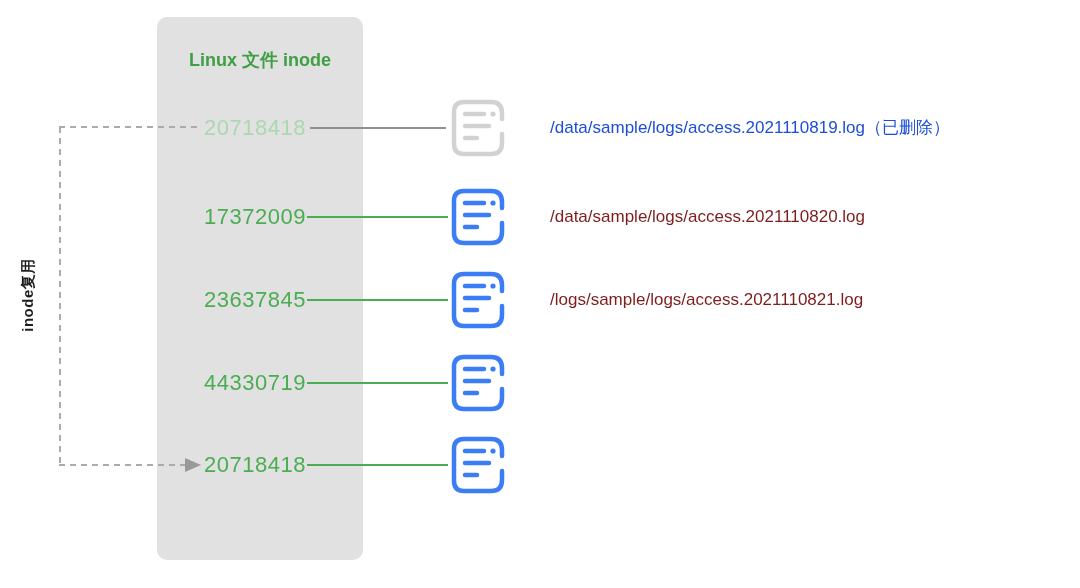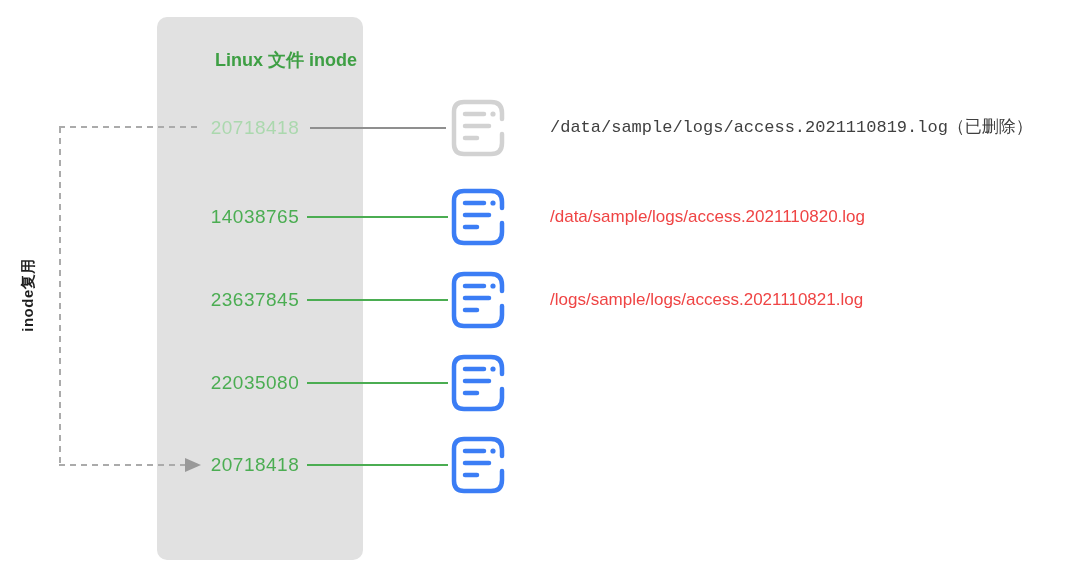--- a/index.html
+++ b/index.html
@@ -7,21 +7,21 @@
     position:relative; width:1080px; height:588px; overflow:hidden;
     background:#ffffff;
     font-family:"Liberation Sans","DejaVu Sans",sans-serif;
   }
   .inode-box {
     position:absolute; left:157px; top:17px; width:206px; height:543px;
     background:#e1e1e1; border-radius:10px;
   }
   .box-title {
     position:absolute; left:157px; top:48px; width:206px;
-    text-align:center; font-size:18px; font-weight:bold; color:#3e9f44;margin-left:26px;
+    text-align:center; font-size:18px; font-weight:bold; color:#3e9f44;
   }
   .reuse-label {
     position:absolute; left:-28px; top:282px; width:120px; height:26px;
     transform:rotate(-90deg);
     text-align:center; font-size:15px; font-weight:bold; color:#1e1e1e;
     letter-spacing:0.5px;
   }
   
   .dash-h { position:absolute; height:2px;
     background:repeating-linear-gradient(to right,#ababab 0 6px,transparent 6px 11px); }
@@ -34,35 +34,35 @@
     position:absolute; left:185px; top:458px; width:0; height:0;
     border-top:7px solid transparent; border-bottom:7px solid transparent;
     border-left:16px solid #999999;
   }
   
   .row { position:absolute; left:0; width:1080px; height:64px; }
   .r0 { top:96px; } .r1 { top:185px; } .r2 { top:268px; } .r3 { top:351px; } .r4 { top:433px; }
   .inode {
     position:absolute; left:200px; width:110px; top:0; height:64px;
     line-height:64px; text-align:center;
-    font-size:19px; color:#4bad52; letter-spacing:0.5px;
+    font-size:22px; color:#4bad52; letter-spacing:0.5px;
   }
   .row.deleted .inode { color:#abd8ae; }
   .connector {
     position:absolute; left:307px; width:141px; top:31px; height:2px;
     background:#4bad52;
   }
   .row.deleted .connector { left:310px; width:136px; background:#8f8f8f; }
   .file-icon { position:absolute; left:448px; top:2px; width:60px; height:60px; color:#3b7df5; }
   .row.deleted .file-icon { color:#d2d2d2; }
   .file-path {
     position:absolute; left:550px; top:0; height:64px; line-height:64px;
-    font-size:17px; color:#ef4444; white-space:nowrap;
+    font-size:17px; color:#7f1d1d; white-space:nowrap;
   }
-  .row.deleted .file-path { color:#404040;font-family:Liberation Mono, monospace; }
+  .row.deleted .file-path { color:#1d4ed8; }
 </style>
 </head>
 <body>
 
 <svg width="0" height="0" style="position:absolute">
   <defs>
     <g id="logfile">
       <path d="M43 4 H16 Q6 4 6 14 V46 Q6 56 16 56 H43 Q54 56 54 45 V36 M43 4 Q54 4 54 15 V21" fill="none" stroke="currentColor" stroke-width="4.5" stroke-linecap="round"></path>
       <line x1="17" y1="16" x2="36" y2="16" stroke="currentColor" stroke-width="4.5" stroke-linecap="round"></line>
       <circle cx="45" cy="16" r="2.6" fill="currentColor"></circle>
@@ -86,39 +86,39 @@
   <div class="row r0 deleted">
     <div class="inode">20718418</div>
     <div class="connector"></div>
     <svg class="file-icon" viewBox="0 0 60 60">
         <use href="#logfile"></use>
       </svg>
     <div class="file-path">/data/sample/logs/access.2021110819.log（已删除）</div>
   </div>
 
   <div class="row r1">
-    <div class="inode">14038765</div>
+    <div class="inode">17372009</div>
     <div class="connector"></div>
     <svg class="file-icon" viewBox="0 0 60 60">
         <use href="#logfile"></use>
       </svg>
     <div class="file-path">/data/sample/logs/access.2021110820.log</div>
   </div>
 
   <div class="row r2">
     <div class="inode">23637845</div>
     <div class="connector"></div>
     <svg class="file-icon" viewBox="0 0 60 60">
         <use href="#logfile"></use>
       </svg>
     <div class="file-path">/logs/sample/logs/access.2021110821.log</div>
   </div>
 
   <div class="row r3">
-    <div class="inode">22035080</div>
+    <div class="inode">44330719</div>
     <div class="connector"></div>
     <svg class="file-icon" viewBox="0 0 60 60">
         <use href="#logfile"></use>
       </svg>
   </div>
 
   <div class="row r4">
     <div class="inode">20718418</div>
     <div class="connector"></div>
     <svg class="file-icon" viewBox="0 0 60 60">

